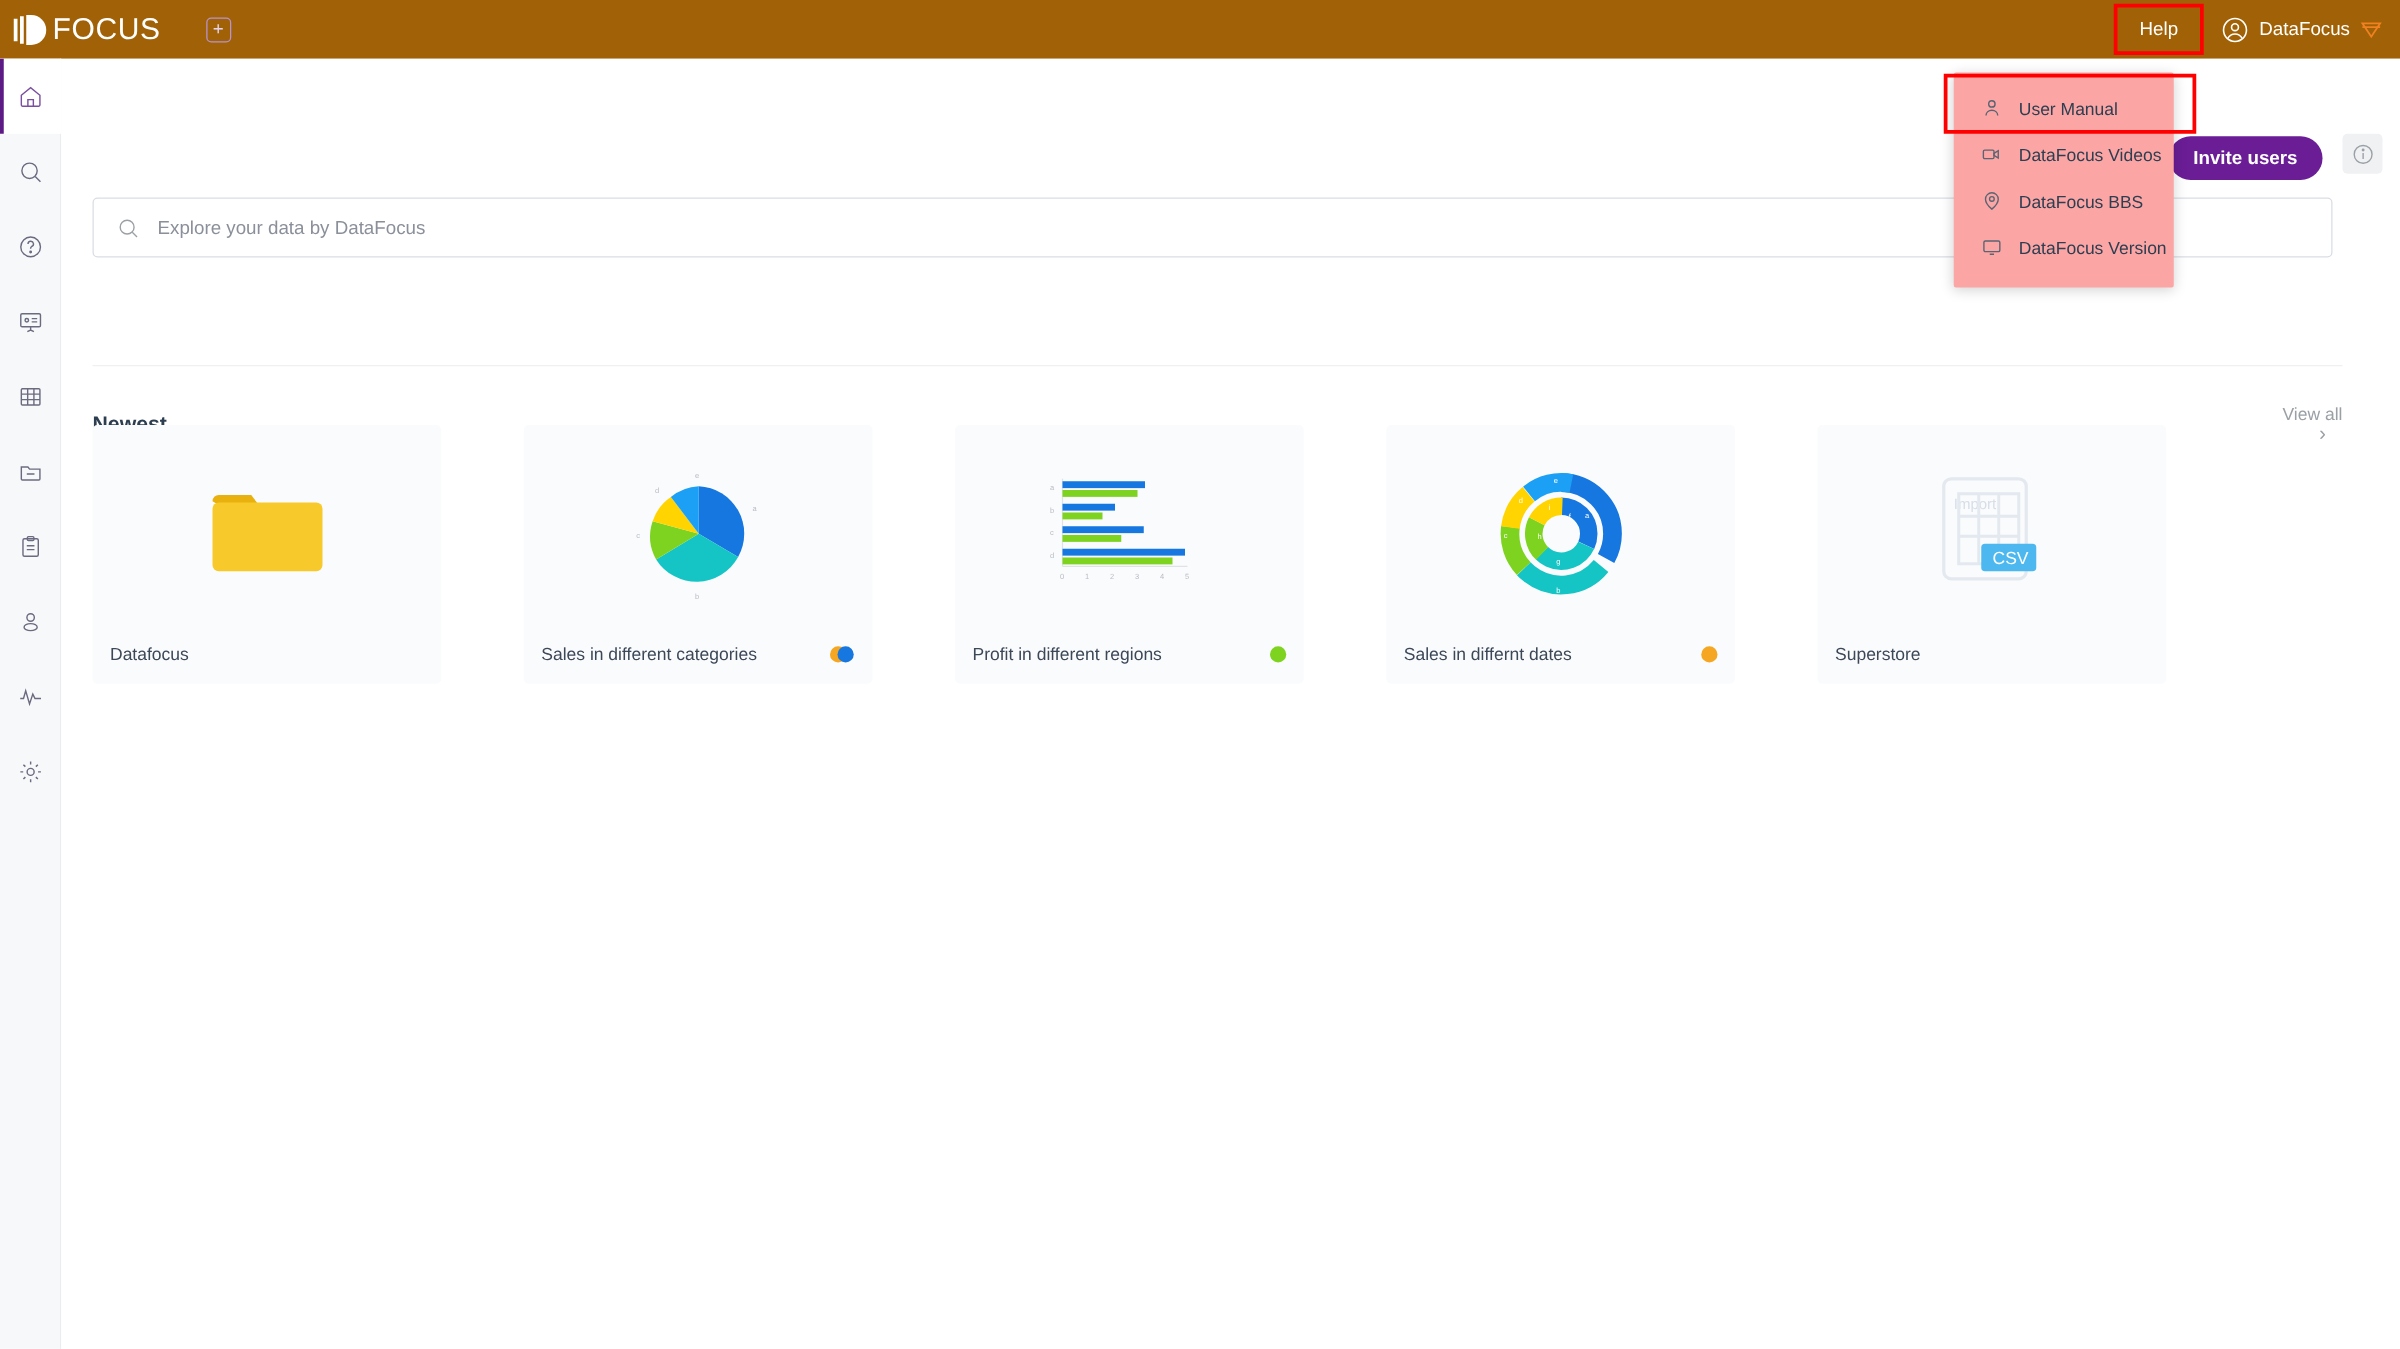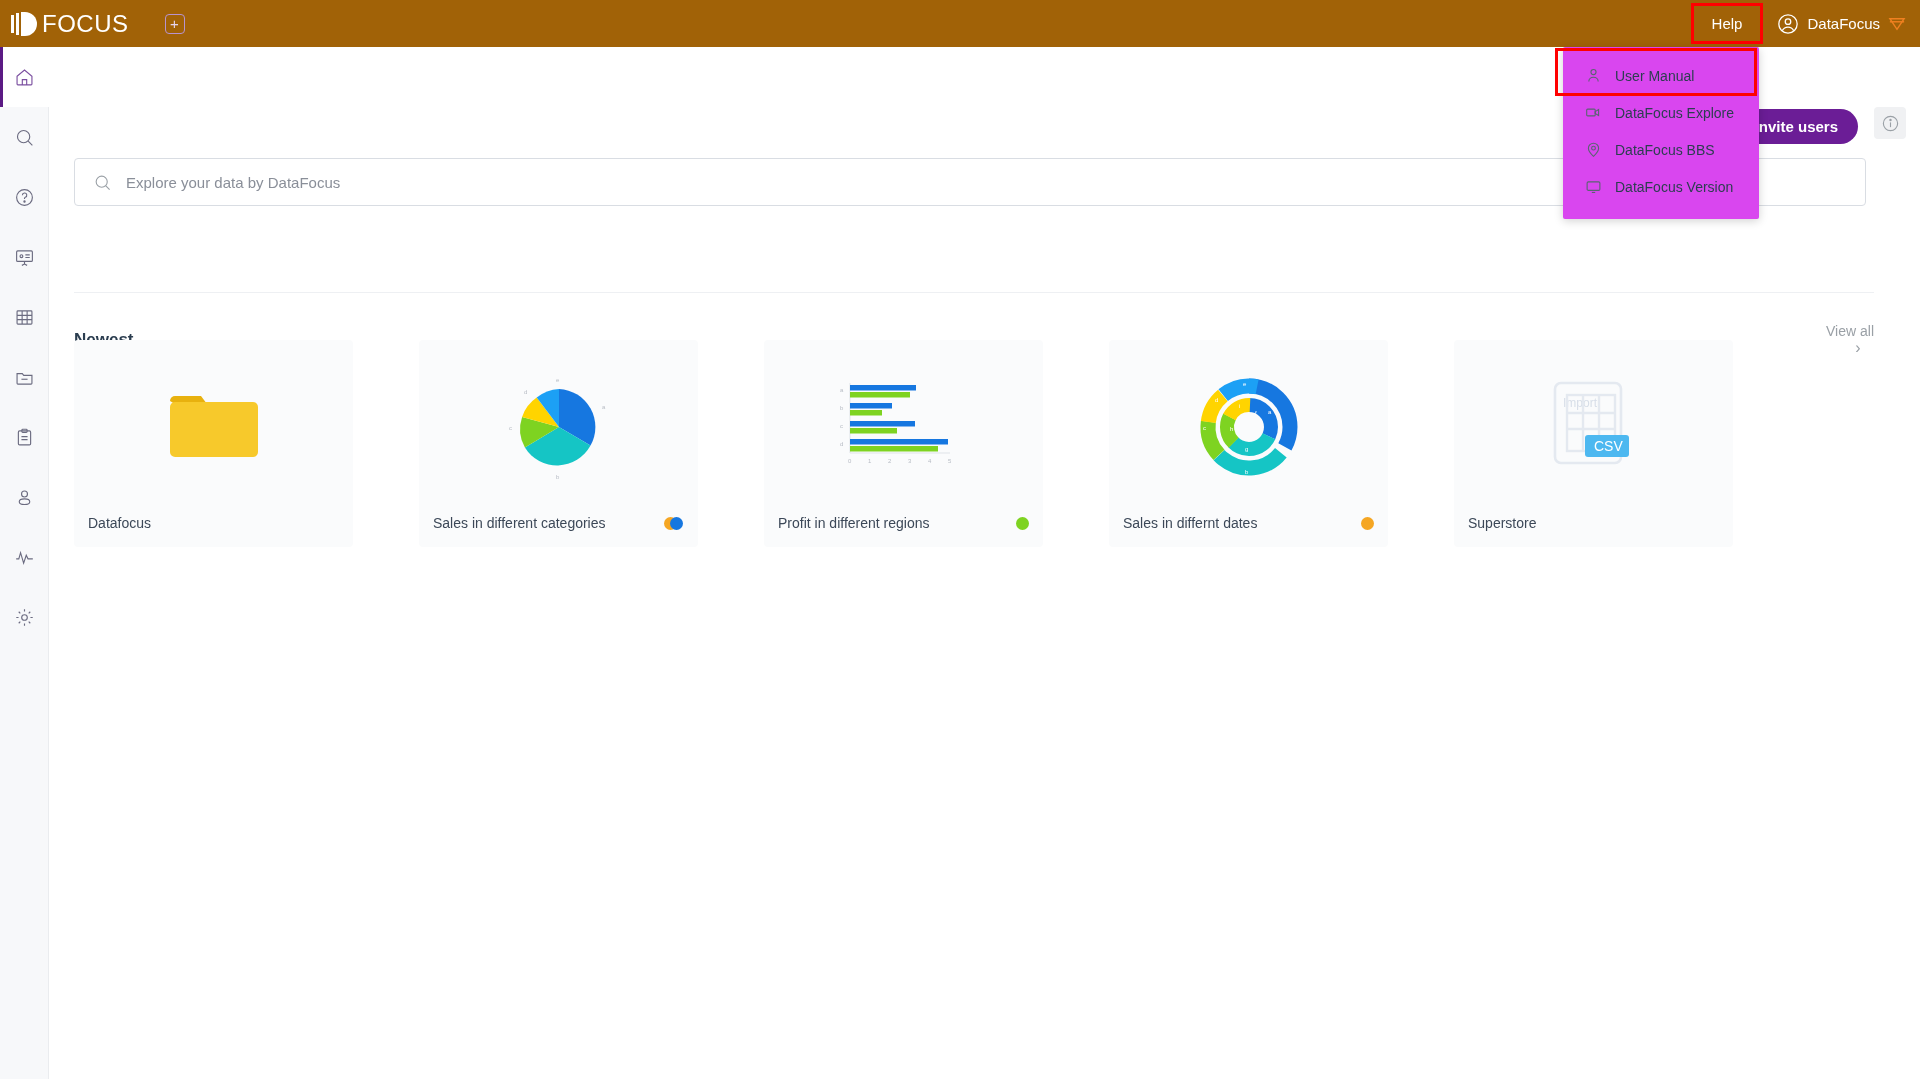--- a/index.html
+++ b/index.html
@@ -84,22 +84,22 @@
   .card-thumb { flex: 1; display: flex; align-items: center; justify-content: center; padding-top: 14px;}
   .card-foot { height: 48px; display: flex; align-items: center; padding: 0 14px; }
   .card-label { font-size: 14px; color: #3c4858; }
   .card-dot { margin-left: auto; width: 13px; height: 13px; border-radius: 50%; }
   .dot-pair { margin-left: auto; position: relative; width: 20px; height: 13px; }
   .dot-pair i { position: absolute; top: 0; width: 13px; height: 13px; border-radius: 50%; }
   .dot-pair i.a { left: 0; background: #F5A623; }
   .dot-pair i.b { left: 6px; background: #1677E0; }
   
   .dropdown {
-    position: absolute; top: 47px; left: 1563px; width: 196px; height: 172px;
-    background: #d946ef; box-shadow: 0 2px 10px rgba(0,0,0,.18); border-radius: 2px; z-index: 40;
+    position: absolute; top: 58px; left: 1563px; width: 176px; height: 172px;
+    background: #fca5a5; box-shadow: 0 2px 10px rgba(0,0,0,.18); border-radius: 2px; z-index: 40;
   }
   .menu-item {
     height: 37px; display: flex; align-items: center; padding-left: 22px;
     font-size: 14px; color: #2c3e50;
   }
   .menu-item .mi-icon { width: 17px; height: 17px; margin-right: 13px; color: #5a6472; flex: none; }
   .menu-item.first { margin-top: 10px; }
   .menu-item.highlight { position: relative; }
   .menu-item.highlight::after {
     content: ""; position: absolute; left: -8px; top: -9px; width: 196px; height: 42px;
@@ -154,21 +154,21 @@
     </span>
     <span>User Manual</span>
   </div>
   <div class="menu-item">
     <span class="mi-icon">
       <svg viewBox="0 0 20 20" width="17" height="17" fill="none" stroke="#5a6472" stroke-width="1.3">
         <rect x="2" y="6" width="10" height="8" rx="1.2"></rect>
           <path d="M12 9l4-2.5v7L12 11z"></path>
       </svg>
     </span>
-    <span>DataFocus Explore</span>
+    <span>DataFocus Videos</span>
   </div>
   <div class="menu-item">
     <span class="mi-icon">
       <svg viewBox="0 0 20 20" width="17" height="17" fill="none" stroke="#5a6472" stroke-width="1.3">
         <path d="M10 18s6-5.2 6-9.4A6 6 0 0 0 4 8.6C4 12.8 10 18 10 18z"></path>
           <circle cx="10" cy="8.4" r="2.2"></circle>
       </svg>
     </span>
     <span>DataFocus BBS</span>
   </div>

